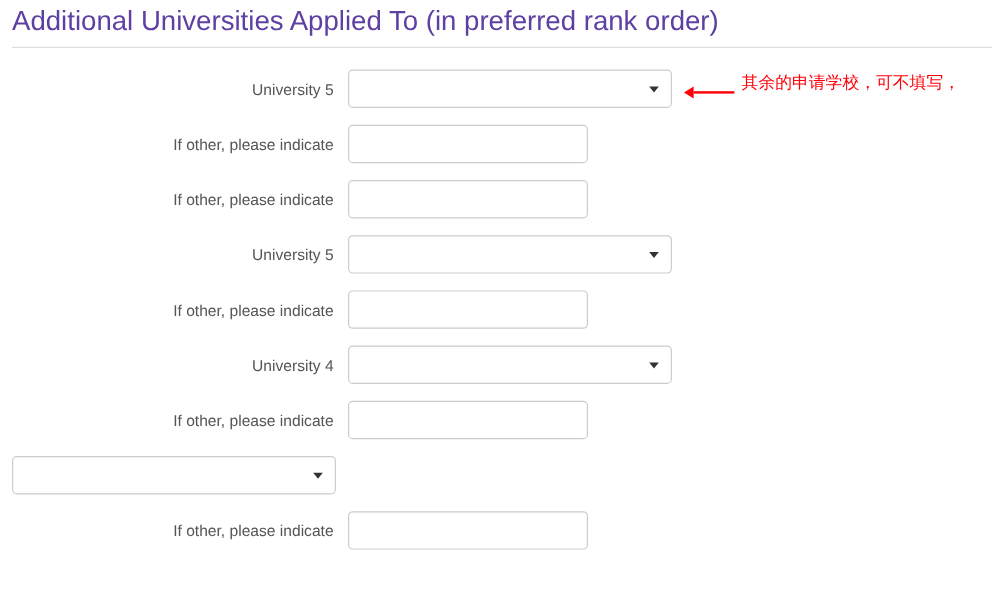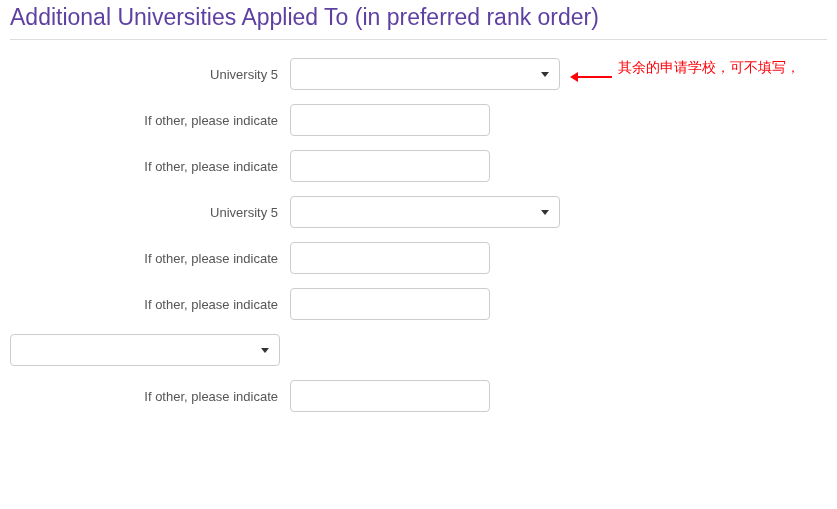--- a/index.html
+++ b/index.html
@@ -93,21 +93,21 @@
   .arrow-head {
     width: 0; height: 0;
     border-top: 5px solid transparent;
     border-bottom: 5px solid transparent;
     border-right: 8px solid #ff0008;
   }
   .anno-text {
     color: #ff0008;
     font-size: 14px;
     line-height: 20px;
-    font-family: Liberation Serif, serif;
+    font-family: Liberation Sans, sans-serif;
   }
 </style>
 </head>
 <body>
 
 <div class="page">
   <h2 class="section-title">Additional Universities Applied To (in preferred rank order)</h2>
   <hr class="hr">
 
   <div class="form-block">
@@ -135,20 +135,26 @@
       <div class="dropdown">
         <span class="caret"></span>
       </div>
     </div>
 
     <div class="form-row">
       <div class="label">If other, please indicate</div>
       <input class="text-input" style="">
     </div>
 
+    <div class="form-row">
+      <div class="label">University 4</div>
+      <div class="dropdown">
+        <span class="caret"></span>
+      </div>
+    </div>
 
     <div class="form-row">
       <div class="label">If other, please indicate</div>
       <input class="text-input" style="">
     </div>
 
     <div class="form-row">
       <div class="dropdown">
         <span class="caret"></span>
       </div>

